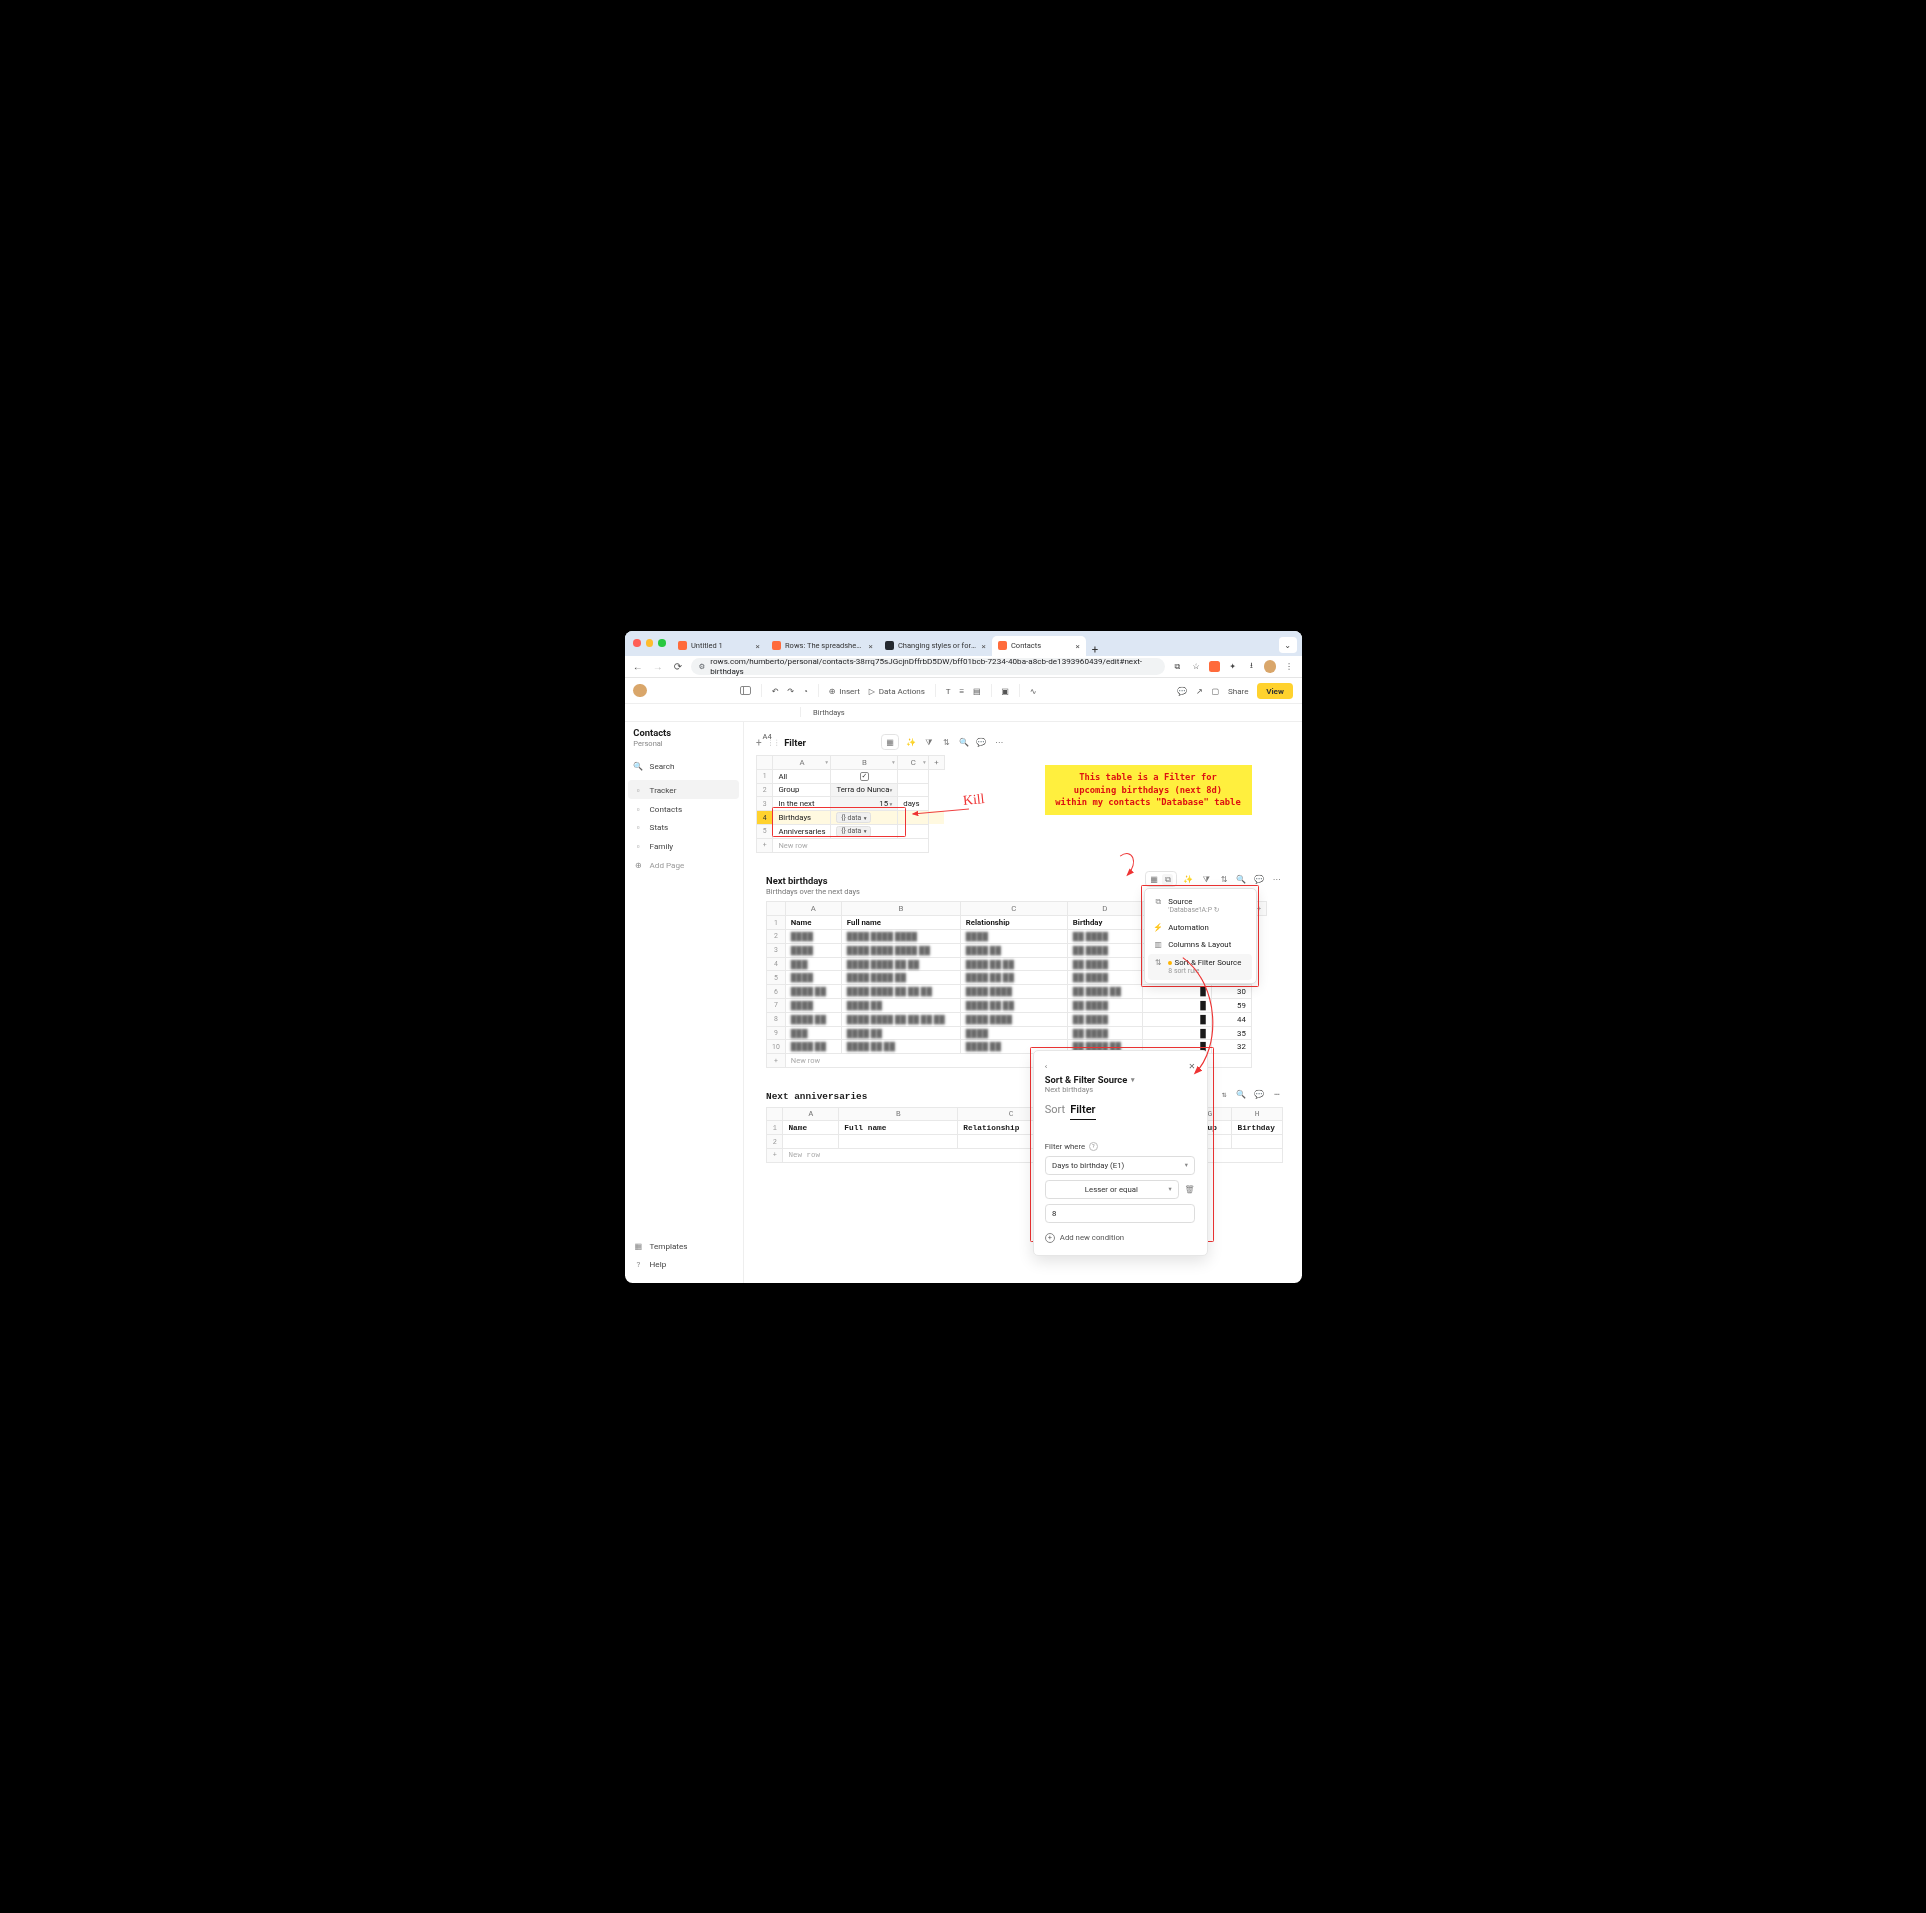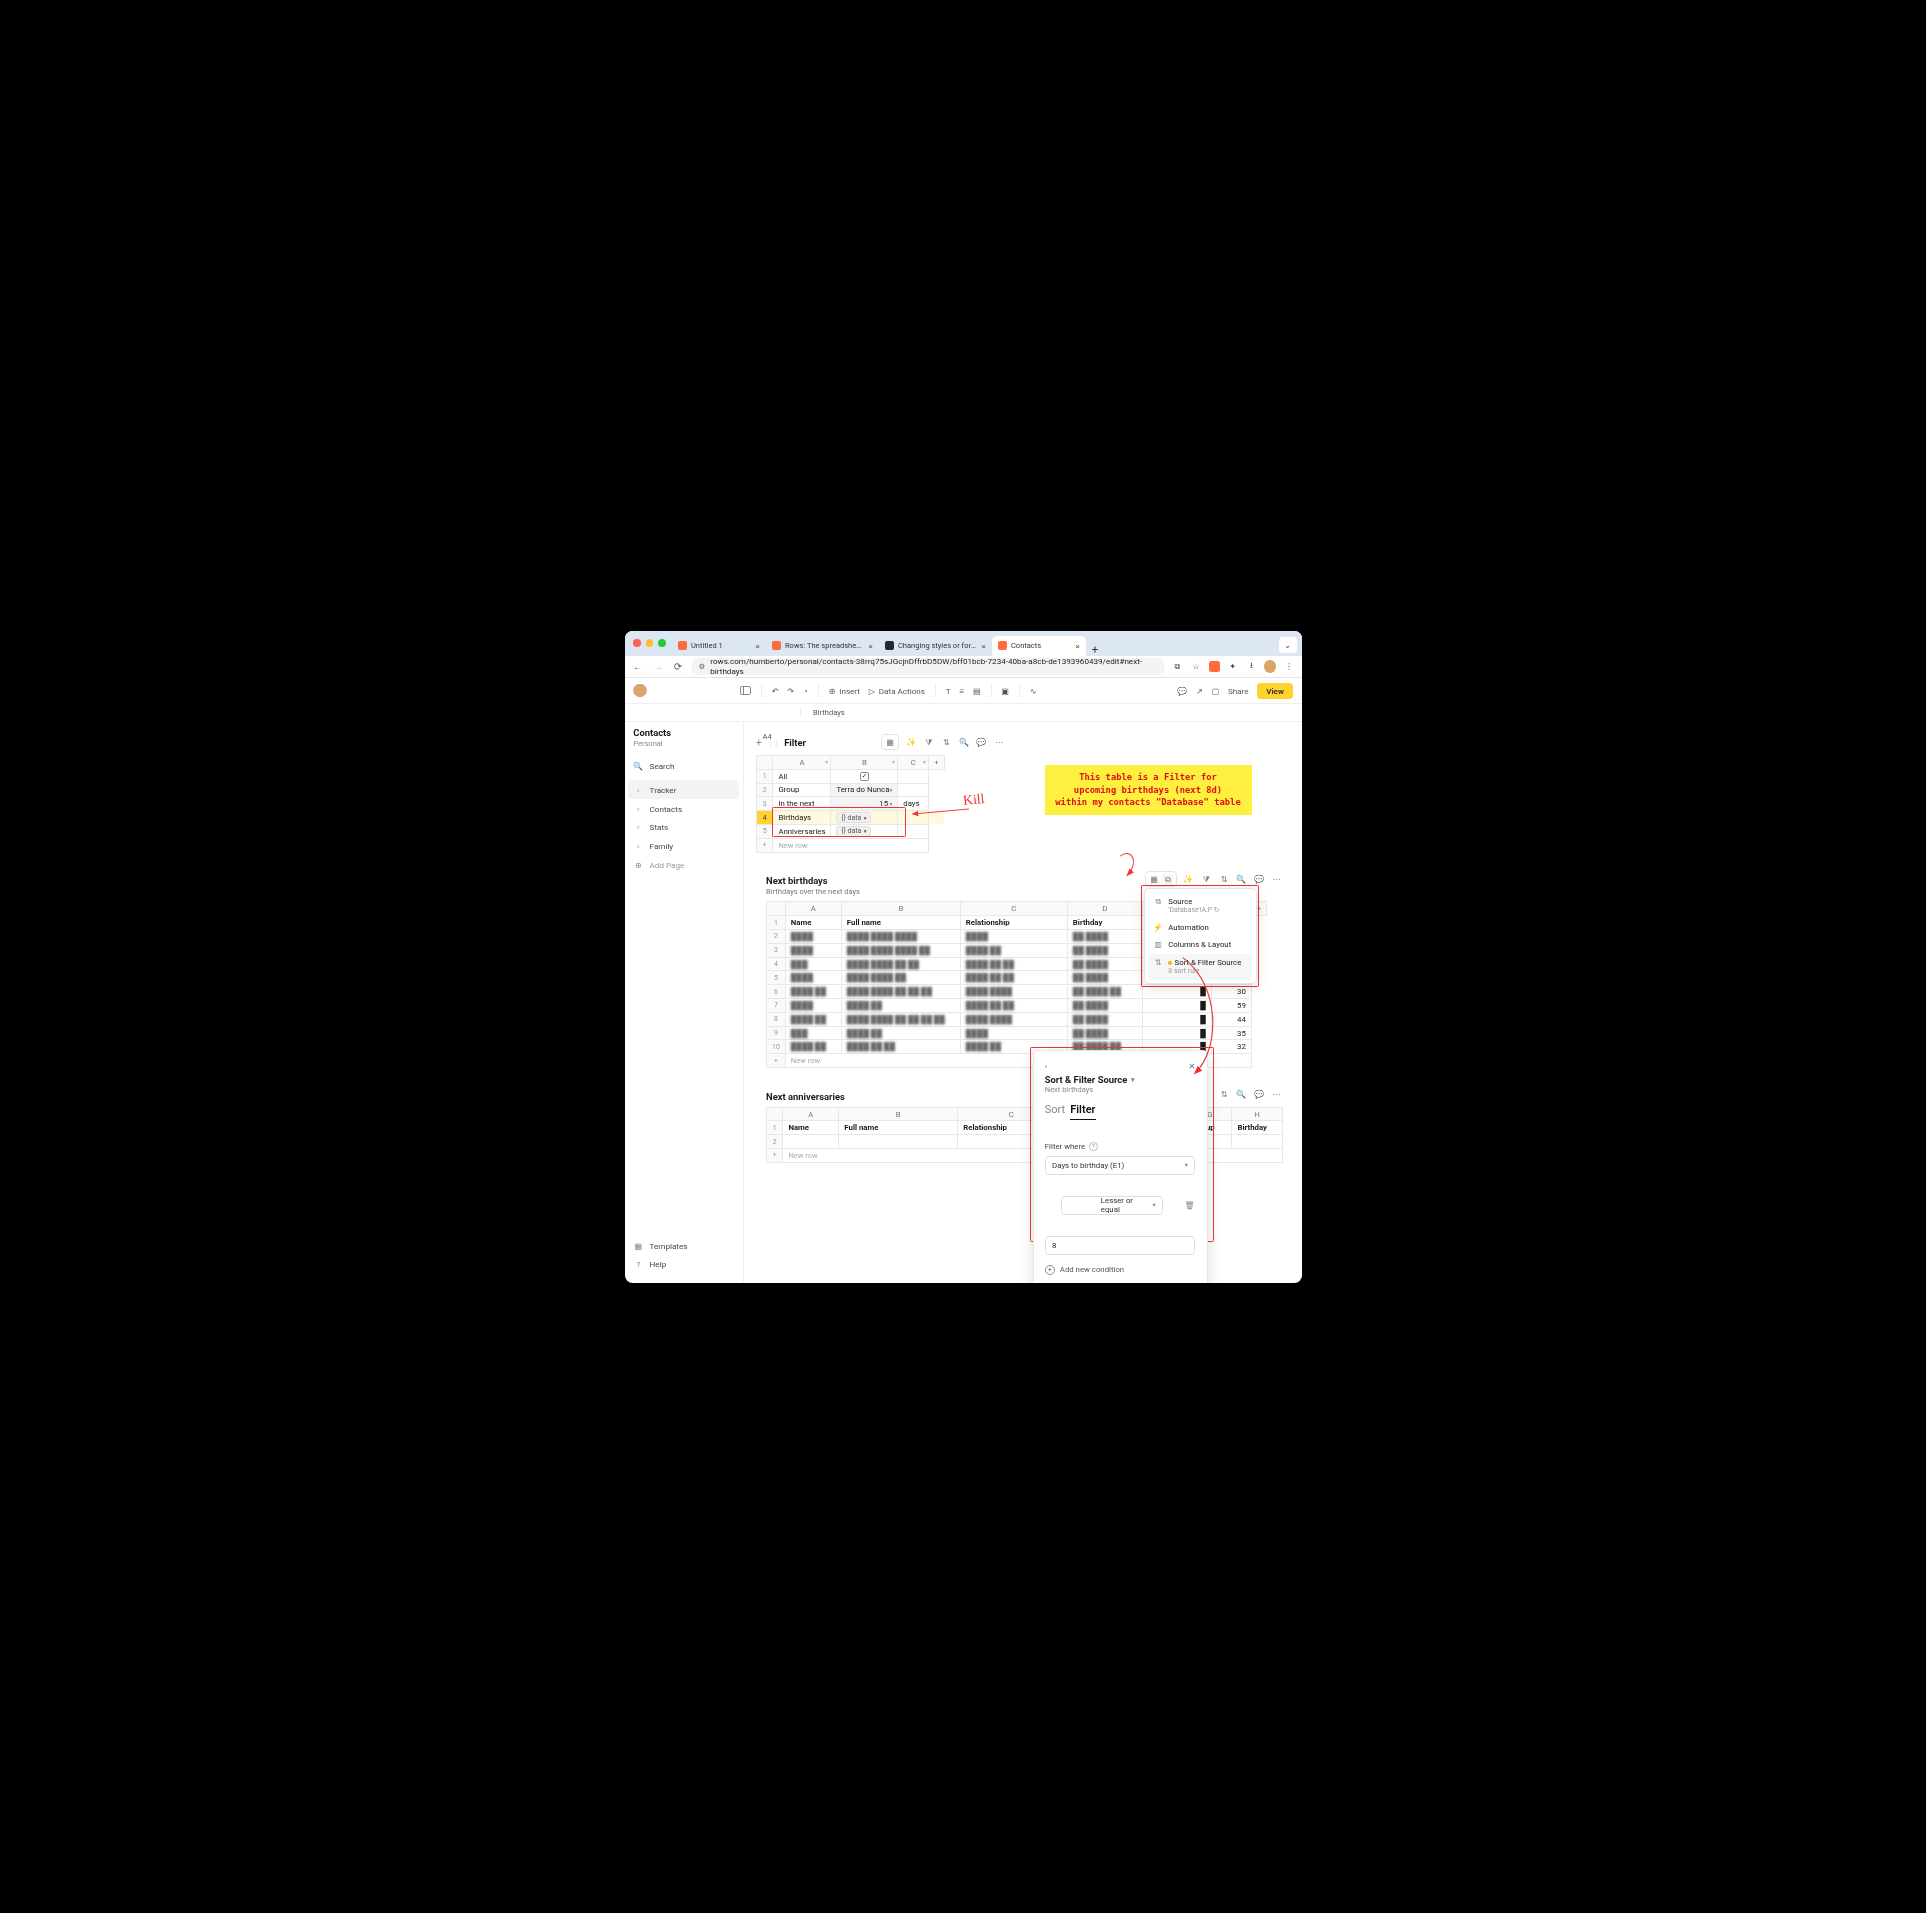--- a/index.html
+++ b/index.html
@@ -191,21 +191,21 @@
   .sfmodal .mhead{display:flex;align-items:center;justify-content:space-between;color:#666;margin-bottom:3.8px;}
   .sfmodal .mtitle{font-weight:700;font-size:9.4px;display:flex;align-items:center;gap:3.8px;}
   .sfmodal .msub{font-size:7.5px;color:#888;margin-bottom:8.8px;}
   .sfmodal .tabs{display:flex;gap:5px;font-size:11px;color:#888;margin-bottom:22px;}
   .sfmodal .tabs .act{color:#111;font-weight:600;border-bottom:1.3px solid #111;padding-bottom:2.5px;}
   .sfmodal .flabel{font-size:7.8px;color:#444;margin-bottom:5px;display:flex;align-items:center;gap:3.8px;}
   .sfmodal .flabel .q{width:8.8px;height:8.8px;border:0.6px solid #bbb;border-radius:50%;font-size:5.6px;display:inline-flex;align-items:center;justify-content:center;color:#888;}
   .sfmodal .selectlike{border:0.6px solid #ddd;border-radius:3.8px;height:19px;display:flex;align-items:center;padding:0 6.3px;justify-content:space-between;font-size:7.8px;color:#333;margin-bottom:5px;background:#fff;}
   .sfmodal .selectlike .car{color:#888;font-size:6.3px;}
   .sfmodal .row2{display:flex;gap:5px;align-items:center;margin-bottom:5px;}
-  .sfmodal .row2 .selectlike{flex:1;margin:16px;padding-left:39px;}
+  .sfmodal .row2 .selectlike{flex:1;margin:0;padding-left:39px;}
   .sfmodal .trash{color:#888;width:11.3px;text-align:center;}
   .sfmodal .inputlike{border:0.6px solid #ddd;border-radius:3.8px;height:19px;padding:0 6.3px;font-size:7.8px;display:flex;align-items:center;margin-bottom:10px;}
   .sfmodal .addcond{display:flex;align-items:center;gap:5px;color:#555;font-size:7.8px;}
   .sfmodal .addcond .plus{width:10px;height:10px;border:0.9px solid #888;border-radius:50%;display:inline-flex;align-items:center;justify-content:center;font-size:7.5px;}
 
   .blurtxt{color:transparent;text-shadow:0 0 2.5px rgba(0,0,0,.6);user-select:none;}
 
   
   .overlay-svg{position:absolute;inset:0;pointer-events:none;z-index:7;}
 
@@ -637,21 +637,21 @@
               <span class="sico">⇅</span>
               <span class="slabel">
                 <span><span class="dot"></span><span>Sort &amp; Filter Source</span></span>
                 <span class="ssub">8 sort rule</span>
               </span>
             </div>
         </div>
         <div class="redbox" style="right:24px;top:10px;width:118px;height:102px;"></div>
       </div>
 
-      <div class="tblock" style="margin-left:16.3px;">
+      <div class="tblock" style="margin-left:16.3px;font-family:Liberation Mono, monospace;">
         <div class="thead">
           <span class="tname">Next anniversaries</span>
           <div class="ttoolbar" style="position:absolute;right:0;top:-2.5px;">
             <span class="tico">⇅</span>
             <span class="tico">🔍</span>
             <span class="tico">💬</span>
             <span class="tico">⋯</span>
           </div>
         </div>
         <table class="grid wide2">

